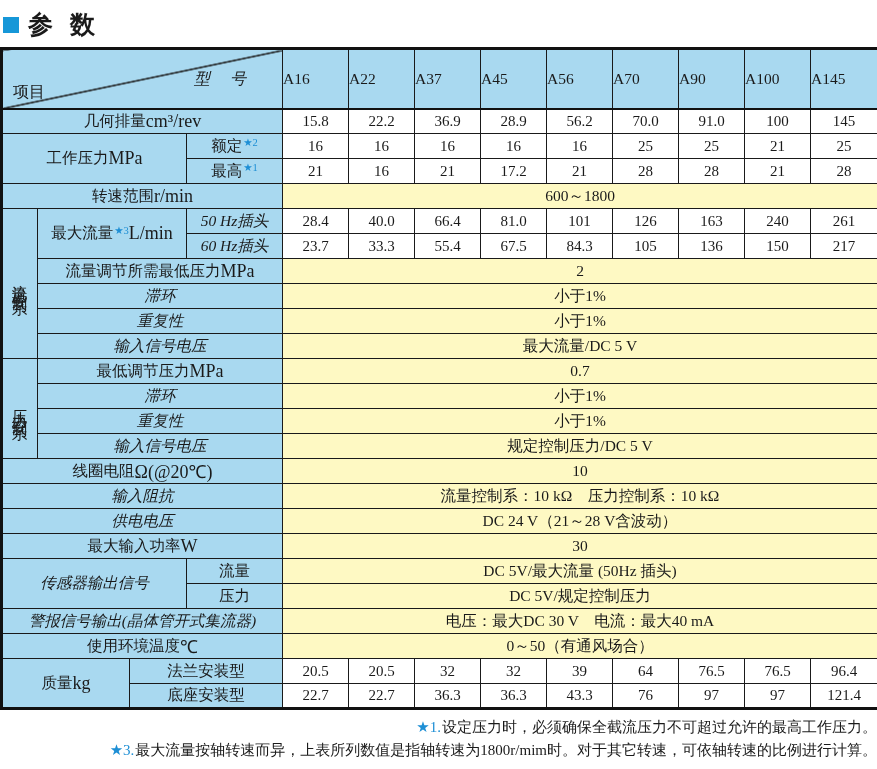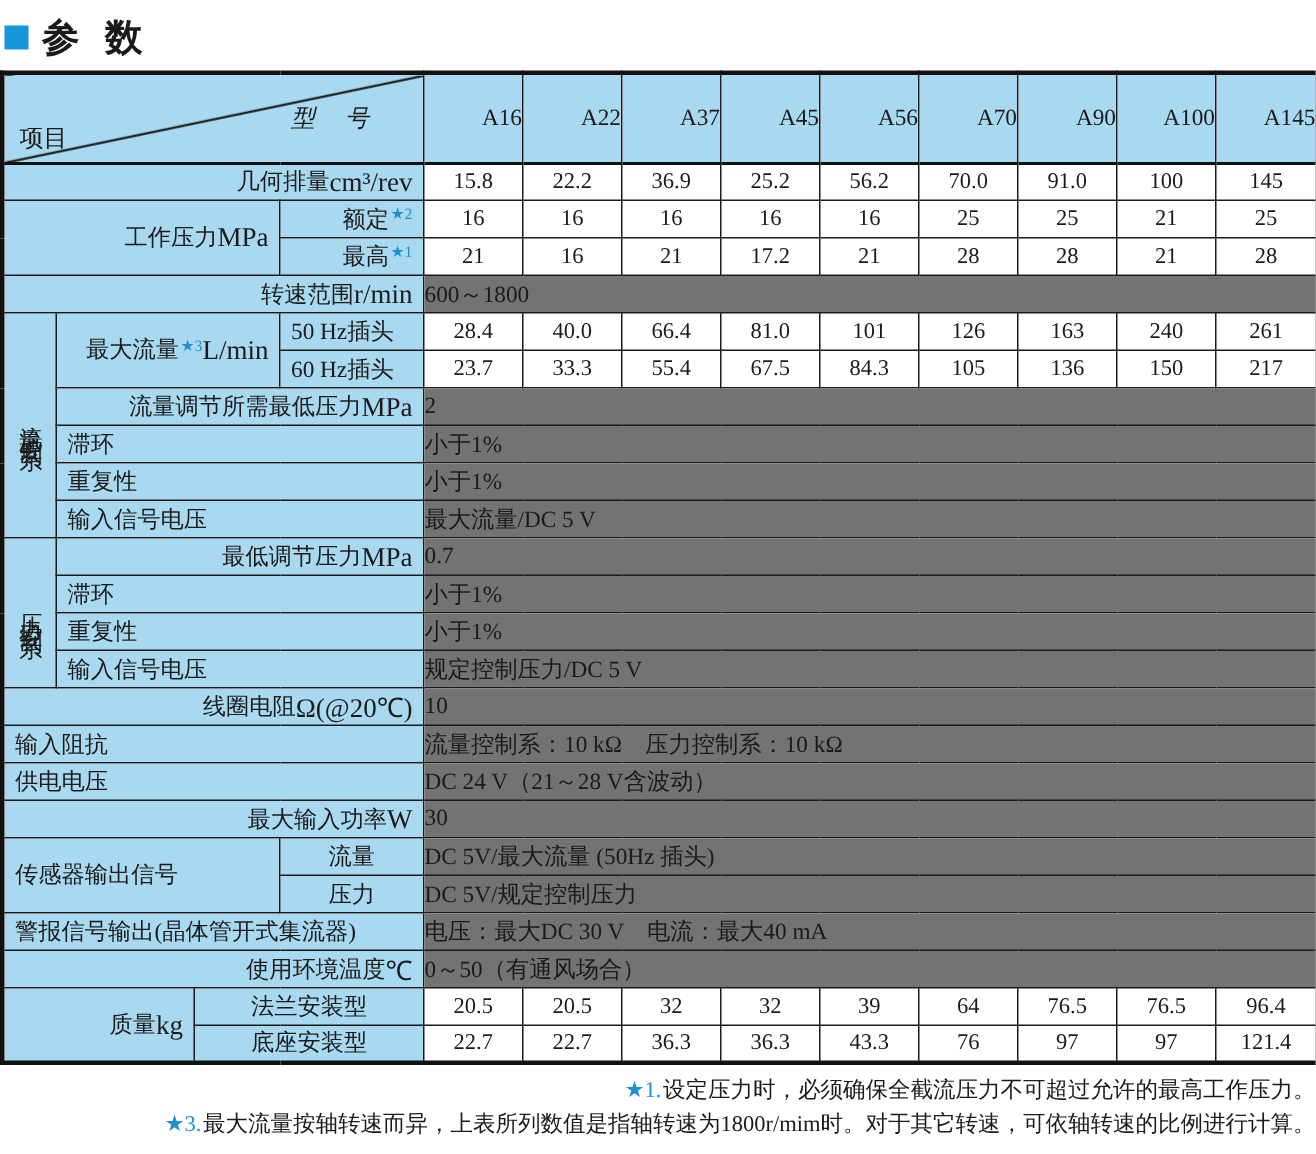--- a/index.html
+++ b/index.html
@@ -26,29 +26,29 @@
   }
   .spec th, .spec td {
     border:1px solid #1a1a1a;
     padding:0; height:25px;
     font-weight:normal;
     white-space:nowrap; overflow:hidden;
     vertical-align:middle;
   }
   .blue { background:#a9d9f0; }
   .hdr th { height:60px; border-bottom:2.5px solid #111; }
-  .model-th { font-size:15.5px; text-align:right; }
+  .model-th { font-size:15.5px; text-align:left; }
   .num { text-align:center; font-size:15px; background:#fff; }
-  .merged { font-size:15.5px; background:#737373; }
+  .merged { text-align:center; font-size:15.5px; background:#fef9c3; }
   .thick-top { border-top:2.5px solid #111; }
   .labwrap {
-    display:flex; justify-content:flex-end; align-items:center;
+    display:flex; justify-content:center; align-items:center;
     padding:0 7px; height:100%;
   }
-  .labwrap.start { justify-content:flex-start; }
+  .labwrap.start { justify-content:center;font-style:italic; }
   .labwrap.center { justify-content:center; }
   .lab { font-size:15.5px; }
   .unit { font-size:18px; }
   .starsup { color:#1e8fd5; font-size:10.5px; position:relative; top:-4px; margin-left:1px; }
   td.group { text-align:center; }
   .vert {
     writing-mode:vertical-rl; text-orientation:upright;
     letter-spacing:4px; font-size:15.5px; line-height:1.1;
     display:inline-block;
   }
@@ -115,21 +115,21 @@
   <tr>
     <td colspan="4" class="blue">
       <div class="labwrap">
         <span class="lab">几何排量</span>
         <span class="unit">cm³/rev</span>
       </div>
     </td>
   <td class="num">15.8</td>
         <td class="num">22.2</td>
         <td class="num">36.9</td>
-        <td class="num">25.2</td>
+        <td class="num">28.9</td>
         <td class="num">56.2</td>
         <td class="num">70.0</td>
         <td class="num">91.0</td>
         <td class="num">100</td>
         <td class="num">145</td>
       </tr>
 
   <tr>
     <td colspan="3" rowspan="2" class="blue">
       <div class="labwrap">

